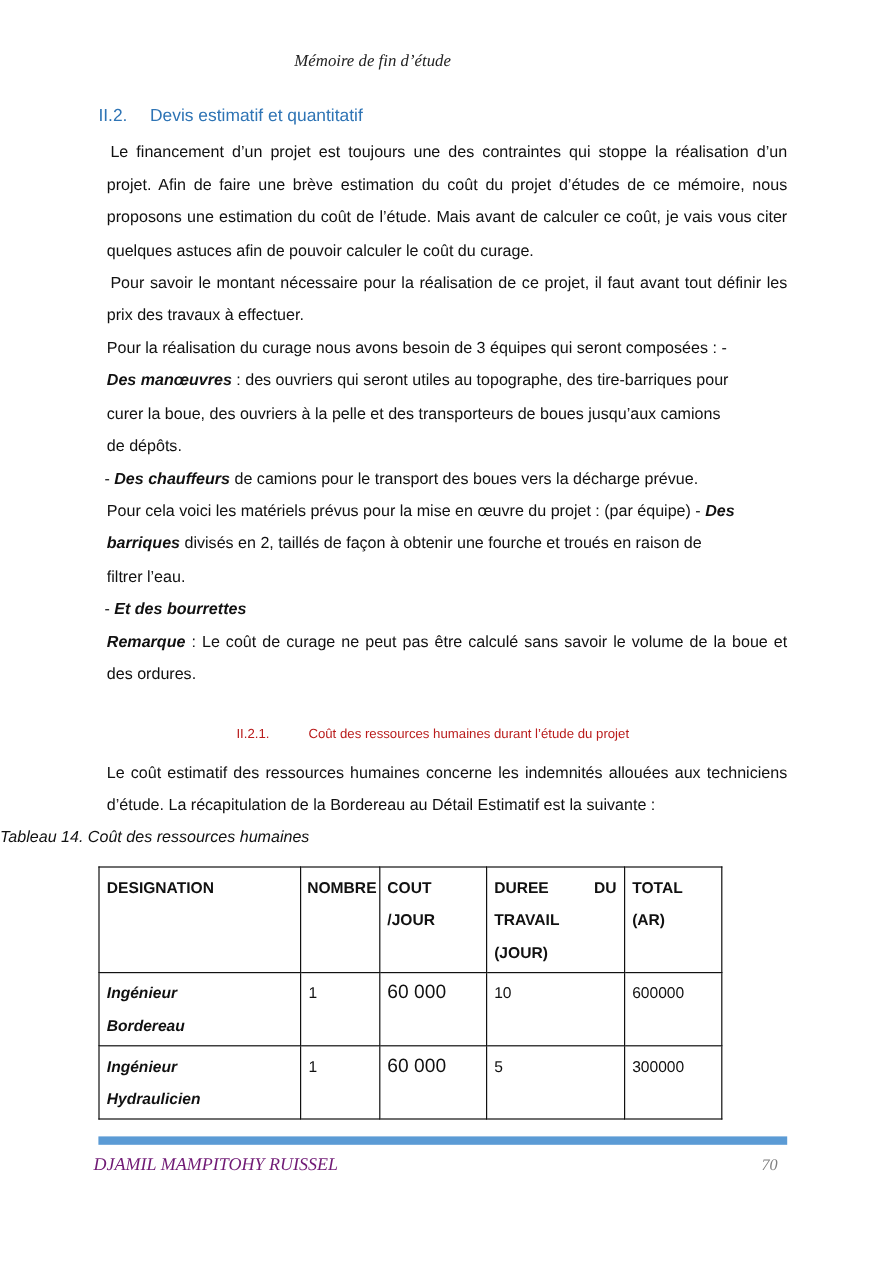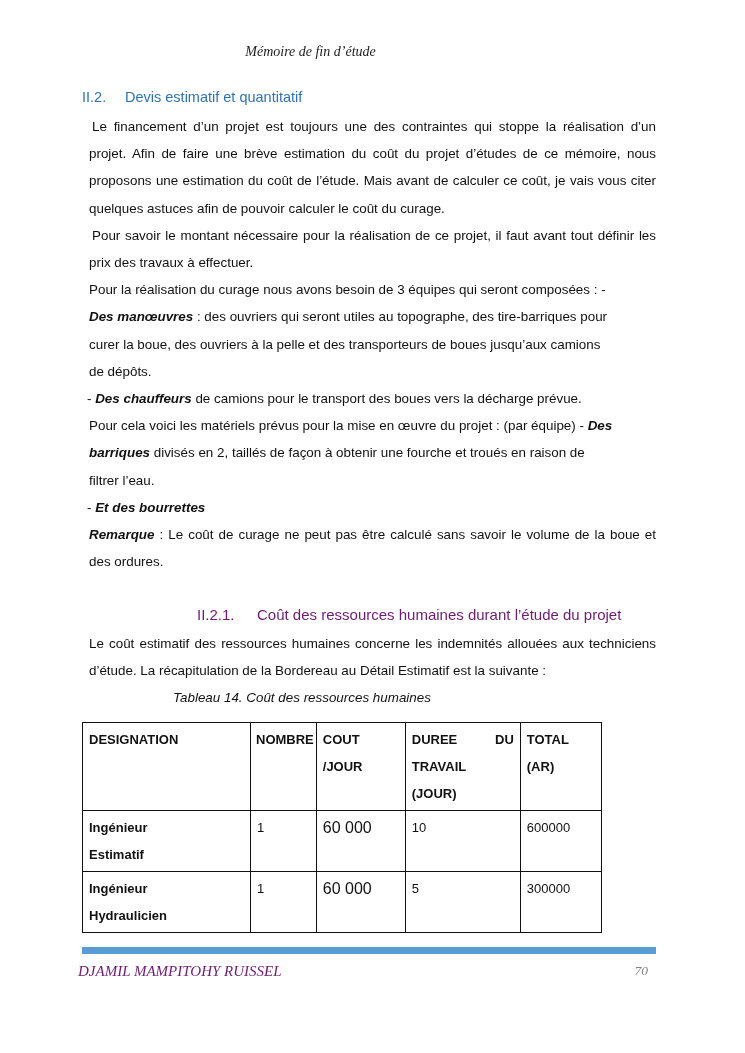--- a/index.html
+++ b/index.html
@@ -7,29 +7,29 @@
          font-family: "Liberation Sans", sans-serif; color: #111; }
   .header { position: absolute; top: 44px; left: 0; width: 621px; text-align: center;
             font-family: "Liberation Serif", serif; font-style: italic; font-size: 14px; color: #222; }
   .h2 { position: absolute; top: 89px; left: 82px; font-size: 14.5px; color: #2e74b5; }
   .h2 .num { display: inline-block; width: 43px; }
   .body-text { position: absolute; left: 89px; width: 567px; font-size: 13.4px; line-height: 27.2px; color: #111; }
   .p { margin: 0; text-align: justify; }
   .p.left { text-align: left; }
   .p.indent1 { text-indent: 3px; }
   .bi { font-weight: bold; font-style: italic; }
-  .h3 { position: absolute; top: 606px; left: 197px; font-size: 15px; color: #701a75; }
+  .h3 { position: absolute; top: 606px; left: 197px; font-size: 11px; color: #b91c1c; }
   .h3 .num { display: inline-block; width: 60px; }
-  .caption { position: absolute; top: 690px; left: 0; width: 604px; text-align: center; font-style: italic; font-size: 13.4px; }
+  .caption { position: absolute; top: 690px; left: 0; width: 604px; font-style: italic; font-size: 13.4px; }
   table { position: absolute; top: 722px; left: 82px; border-collapse: collapse; font-size: 13px; }
   td { border: 1px solid #111; vertical-align: top; padding: 3px 6px; line-height: 27px; }
   th { border: 1px solid #111; vertical-align: top; padding: 3px 6px; line-height: 27px; font-weight: bold; text-align: left; }
   .c1 { width: 155px; } .c2 { width: 48px; padding-left: 5px; padding-right: 2px; } .c3 { width: 76px; margin-top: 28px; } .c4 { width: 102px; } .c5 { width: 68px; }
   .hd-just { display: flex; justify-content: space-between; }
-  td.bold { font-weight: bold; }
+  td.bold { font-weight: bold; font-style: italic; }
   td.small { font-size: 16px; }
   tr.h { height: 58px; } tr.r { height: 59px; }
   .footer-bar { position: absolute; top: 947px; left: 82px; width: 574px; height: 7px; background: #5b9bd5; }
   .footer-author { position: absolute; top: 963px; left: 78px; font-family: "Liberation Serif", serif; font-style: italic; font-size: 15px; color: #701a75; }
   .footer-page { position: absolute; top: 963px; left: 620px; width: 28px; text-align: right; font-family: "Liberation Serif", serif; font-style: italic; font-size: 13.5px; color: #7f7f7f; }
 </style>
 </head>
 <body>
 
 <div class="header">Mémoire de fin d’étude</div>
@@ -82,21 +82,21 @@
     <th class="c4">
       <div class="hd-just">
             <span>DUREE</span>
             <span>DU</span>
           </div>
       <div>TRAVAIL (JOUR)</div>
     </th>
     <th class="c5">TOTAL (AR)</th>
   </tr>
   <tr class="r">
-    <td class="bold"><span>Ingénieur</span><br><span>Estimatif</span></td>
+    <td class="bold"><span>Ingénieur</span><br><span>Bordereau</span></td>
     <td>1</td>
     <td class="small">60 000</td>
     <td>10</td>
     <td>600000</td>
   </tr>
   <tr class="r">
     <td class="bold"><span>Ingénieur</span><br><span>Hydraulicien</span></td>
     <td>1</td>
     <td class="small">60 000</td>
     <td>5</td>

